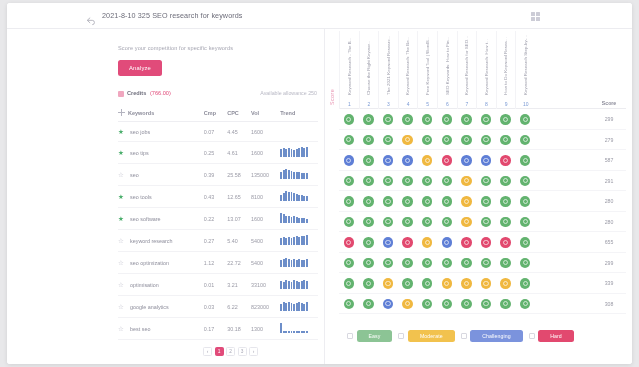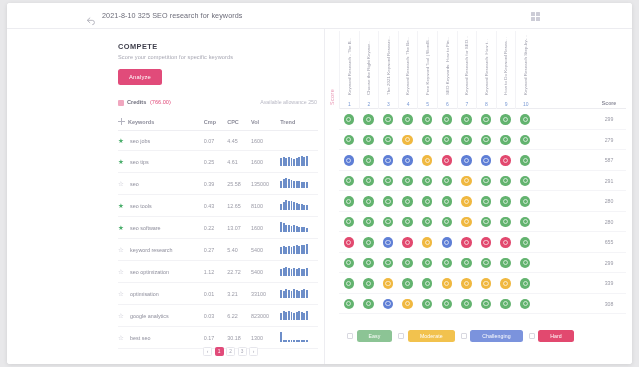--- a/index.html
+++ b/index.html
@@ -231,21 +231,20 @@
         <i></i>
         <i></i>
         <i></i>
     </div>
   </div>
 
   <div class="workspace">
 
     <div class="left-panel">
       <div class="panel-inner">
-        <div class="compete-title">COMPETE</div>
         <div class="compete-sub">Score your competition for specific keywords</div>
         <button class="analyze-btn">Analyze</button>
 
         <div class="credits-row">
           <span class="credits-chip-icon"></span>
           <span class="credits-label">Credits</span>
           <span class="credits-value">(766.00)</span>
           <span class="allowance">Available allowance 250</span>
         </div>
 

